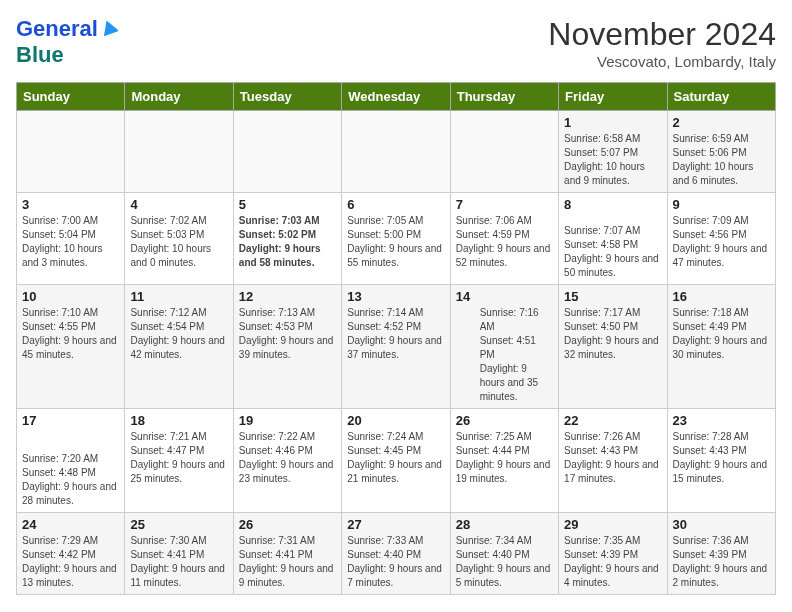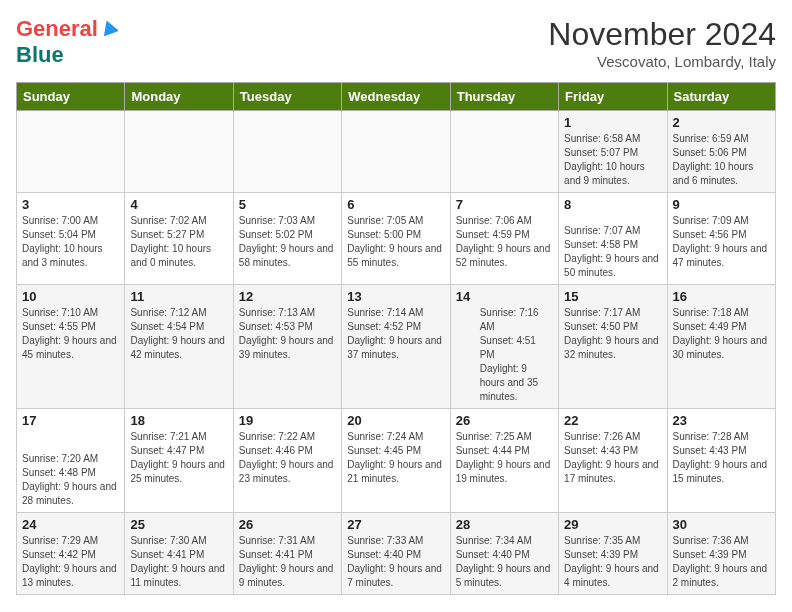--- a/index.html
+++ b/index.html
@@ -76,21 +76,21 @@
     .empty-cell {
       background: #f9f9f9 !important;
     }
   </style>
 </head>
 <body>
 
 <div class="header-area">
   <div class="logo">
     <div style="display:flex;align-items:center;gap:0px;">
-      <span style="font-size:22px;font-weight:bold;color:#ef4444;">General</span>
+      <span style="font-size:22px;font-weight:bold;color:#1d4ed8;">General</span>
       <svg width="18" height="18" viewBox="0 0 18 18" style="margin-left:2px;margin-top:-4px;">
         <polygon points="9,2 17,16 1,16" fill="#2196F3" transform="rotate(-20, 9, 9)"></polygon>
       </svg>
     </div>
     <div>
       <span style="font-size:22px;font-weight:bold;color:#0f766e;">Blue</span>
     </div>
   </div>
   <div class="title-area">
     <div class="month-title">November 2024</div>
@@ -133,26 +133,26 @@
       <tr>
         <td>
           <div class="day-num">3</div>
           <div class="day-info" style="white-space: pre-line;">Sunrise: 7:00 AM
 Sunset: 5:04 PM
 Daylight: 10 hours and 3 minutes.</div>
         </td>
         <td>
           <div class="day-num">4</div>
           <div class="day-info" style="white-space: pre-line;">Sunrise: 7:02 AM
-Sunset: 5:27 PM
+Sunset: 5:03 PM
 Daylight: 10 hours and 0 minutes.</div>
         </td>
         <td>
           <div class="day-num">5</div>
-          <div class="day-info" style="white-space: pre-line;">Sunrise: 7:03 AM
+          <div class="day-info" style="white-space: pre-line; font-weight: bold;">Sunrise: 7:03 AM
 Sunset: 5:02 PM
 Daylight: 9 hours and 58 minutes.</div>
         </td>
         <td>
           <div class="day-num">6</div>
           <div class="day-info" style="white-space: pre-line;">Sunrise: 7:05 AM
 Sunset: 5:00 PM
 Daylight: 9 hours and 55 minutes.</div>
         </td>
         <td>

